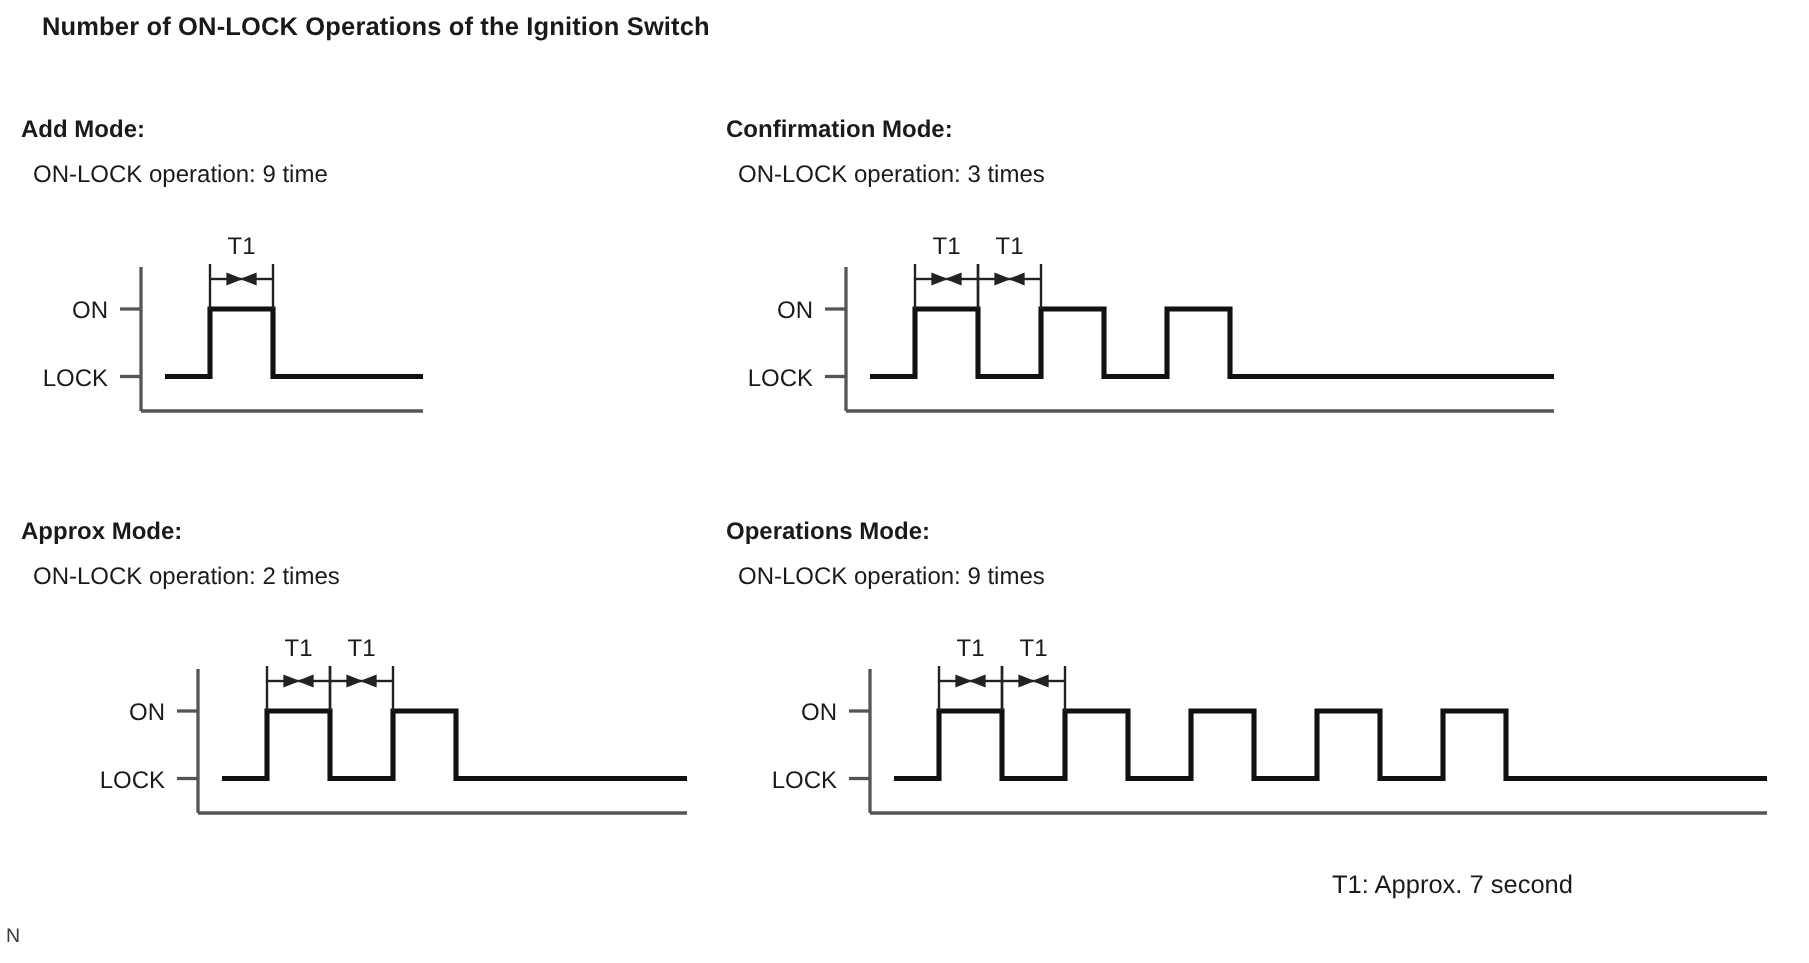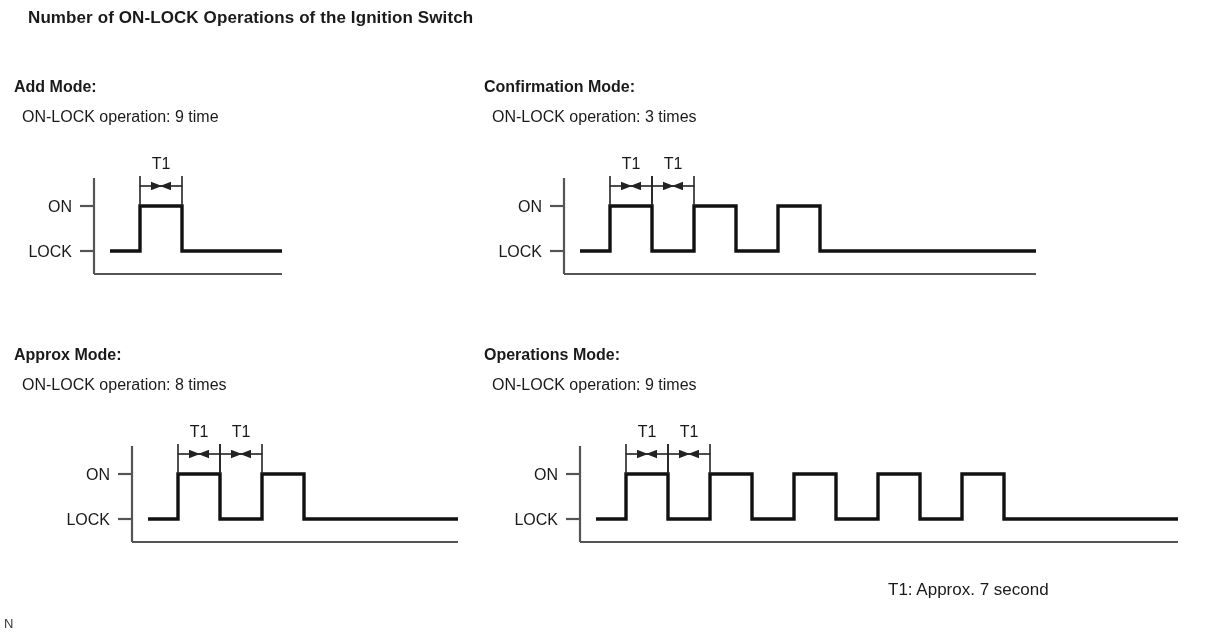--- a/index.html
+++ b/index.html
@@ -134,21 +134,21 @@
           <line x1="168" y1="32" x2="168" y2="62" stroke="#222222" stroke-width="1.6"></line>
           <line x1="210" y1="32" x2="210" y2="62" stroke="#222222" stroke-width="1.6"></line>
           <line x1="168" y1="42" x2="189" y2="42" stroke="#222222" stroke-width="1.6" marker-end="url(#arrStart-1)"></line>
           <line x1="210" y1="42" x2="189" y2="42" stroke="#222222" stroke-width="1.6" marker-end="url(#arrEnd-1)"></line>
           <text x="189" y="25" text-anchor="middle" class="t1-label">T1</text>
         </svg>
       </div>
     </div>
     <div class="panel" style="left: 14px; top: 334px; width: 460px;">
       <div class="panel-title">Approx Mode:</div>
-      <div class="panel-sub">ON-LOCK operation: 8 times</div>
+      <div class="panel-sub">ON-LOCK operation: 2 times</div>
       <div class="wave-wrap">
         <svg width="460" height="140" viewBox="0 0 460 140">
           <defs>
             <marker id="arrEnd-2" viewBox="0 0 10 10" refX="9" refY="5" markerWidth="7" markerHeight="7" orient="auto">
               <path d="M 0 1.2 L 10 5 L 0 8.8 z" fill="#222222"></path>
             </marker>
             <marker id="arrStart-2" viewBox="0 0 10 10" refX="9" refY="5" markerWidth="7" markerHeight="7" orient="auto">
               <path d="M 0 1.2 L 10 5 L 0 8.8 z" fill="#222222"></path>
             </marker>
           </defs>

